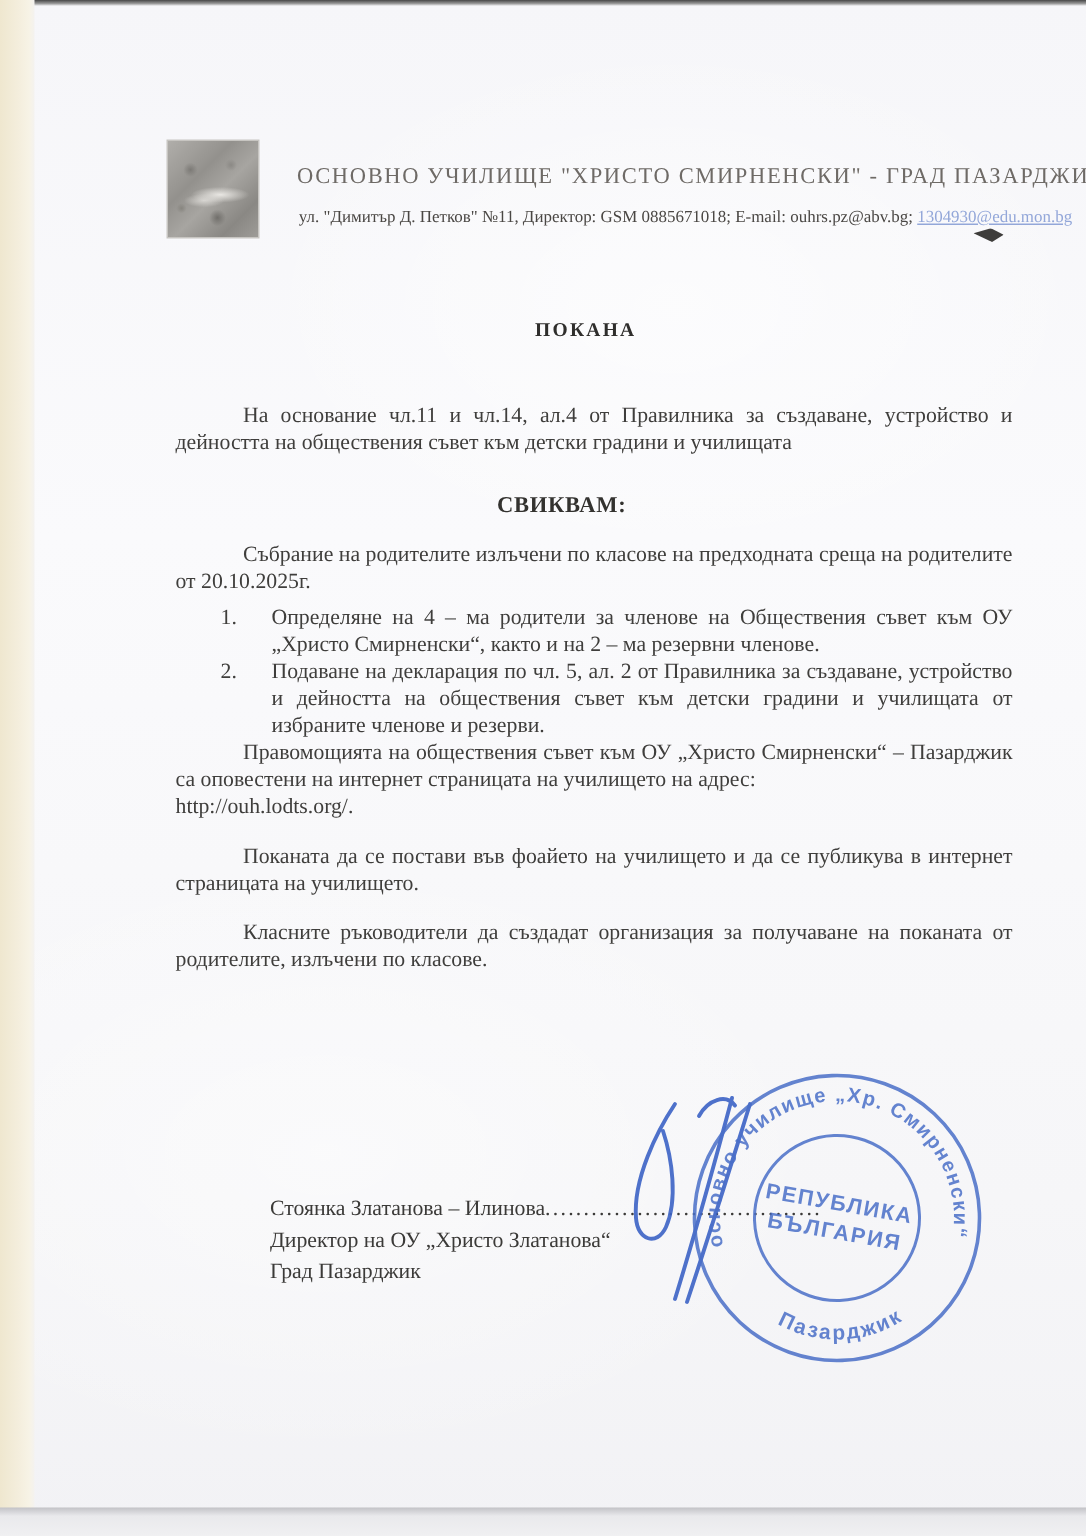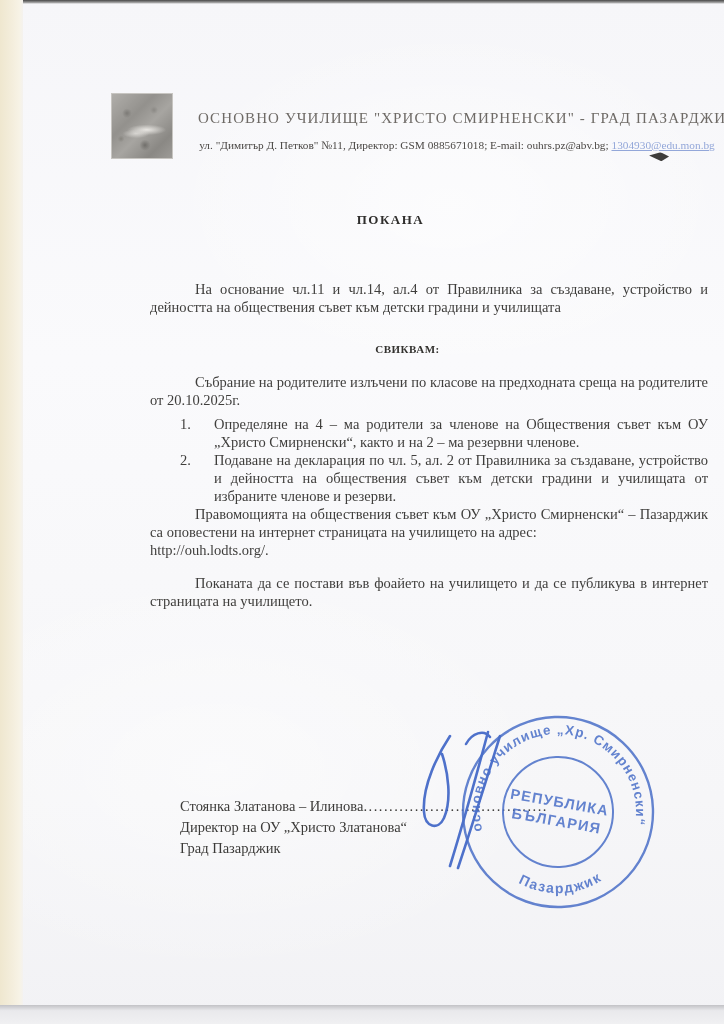--- a/index.html
+++ b/index.html
@@ -43,26 +43,26 @@
   .address-line{position:absolute;left:196px;top:139px;right:6px;
     text-align:center;font-size:11.3px;color:#4a4744;white-space:nowrap;}
   .email-link{color:var(--email-link-blue);text-decoration:underline;cursor:pointer;margin-top:16px;}
   .arrow-mark{position:absolute;left:649px;top:152px;width:20px;height:9px;
     background:#2e2c2a;clip-path:polygon(0 55%,55% 0,100% 35%,65% 100%);
     transform:rotate(8deg);opacity:.92;}
 
   
   .title{position:absolute;left:133px;top:212px;width:515px;text-align:center;
     font-size:13px;font-weight:bold;letter-spacing:1.5px;color:#2f2e2c;}
-  .body{position:absolute;left:150px;top:268px;width:558px;
-    font-size:14.5px;line-height:18px;text-align:justify;margin-top:12px;}
+  .body{position:absolute;left:117px;top:268px;width:558px;
+    font-size:14.5px;line-height:18px;text-align:justify;}
   .body p{margin:0;}
   .indent{text-indent:45px;}
   .svikvam{margin:24px 0 15px 0;width:515px;text-align:center;
-    font-weight:bold;font-size:11px;letter-spacing:.5px;color:#33322f;text-indent:0;}
+    font-weight:bold;font-size:15px;letter-spacing:.5px;color:#33322f;text-indent:0;}
   .agenda{list-style:none;margin:6px 0 0 0;padding:0 0 0 30px;}
   .agenda li{display:flex;}
   .agenda .num{width:34px;flex:0 0 34px;}
   .agenda .li-text{flex:1;text-align:justify;}
   .url-link{display:block;color:var(--text-ink);cursor:pointer;}
   .spaced{margin-top:15px !important;}
 
   
   .sig-block{position:absolute;left:180px;top:796px;font-size:14.5px;line-height:21px;color:#3b3a38;}
   .sig-dots{letter-spacing:1.5px;}
@@ -102,20 +102,21 @@
         <span class="li-text">Определяне на 4 – ма родители за членове на Обществения съвет към ОУ „Христо Смирненски“, както и на 2 – ма резервни членове.</span>
       </li>
       <li>
         <span class="num">2.</span>
         <span class="li-text">Подаване на декларация по чл. 5, ал. 2 от Правилника за създаване, устройство и дейността на обществения съвет към детски градини и училищата от избраните членове и резерви.</span>
       </li>
     </ol>
     <p class="indent">Правомощията на обществения съвет към ОУ „Христо Смирненски“ – Пазарджик са оповестени на интернет страницата на училището на адрес:</p>
     <a class="url-link">http://ouh.lodts.org/.</a>
     <p class="indent spaced">Поканата да се постави във фоайето на училището и да се публикува в интернет страницата на училището.</p>
+    <p class="indent spaced">Класните ръководители да създадат организация за получаване на поканата от родителите, излъчени по класове.</p>
   </div>
 
   <div class="sig-block">
     <div><span>Стоянка Златанова – Илинова</span><span class="sig-dots">....................................</span></div>
     <div>Директор на ОУ „Христо Златанова“</div>
     <div>Град Пазарджик</div>
   </div>
 
   <svg class="signature-svg" width="110" height="150" viewBox="0 0 110 150">
     <path d="M 42,8 C 30,26 14,58 16,84 C 17,99 30,103 36,90 C 44,72 40,44 34,26"></path>

